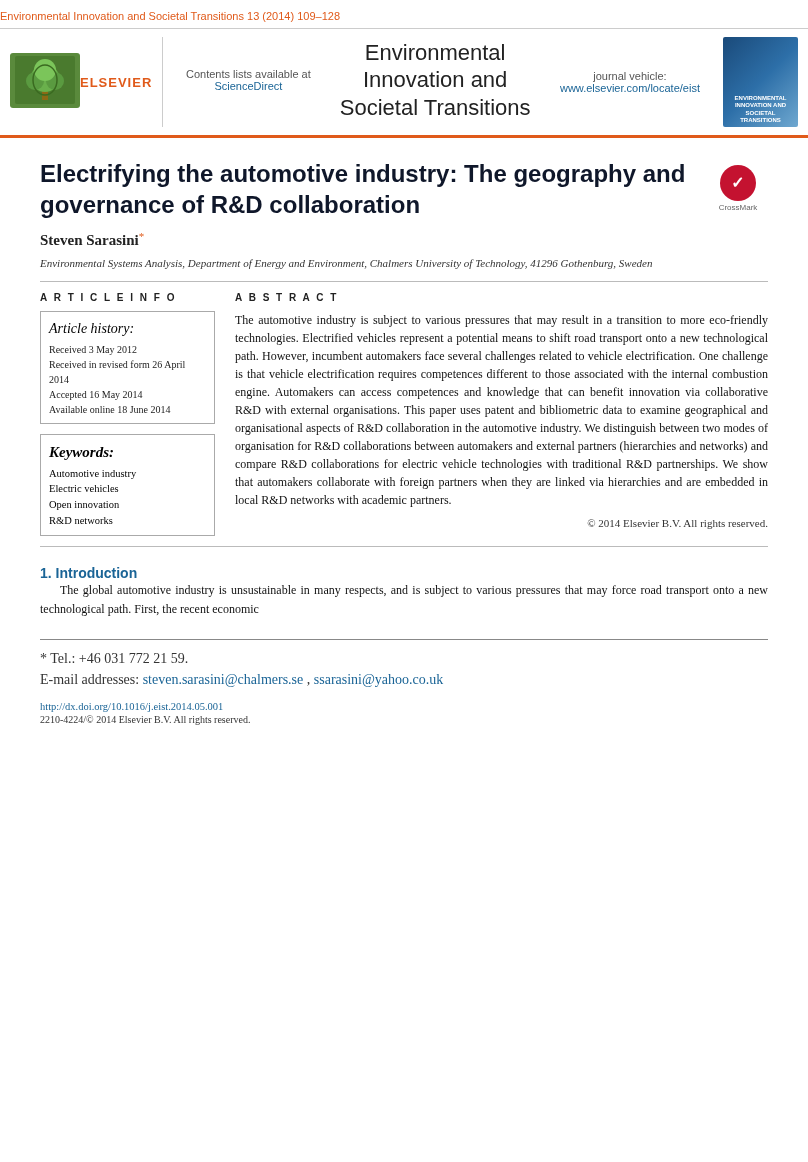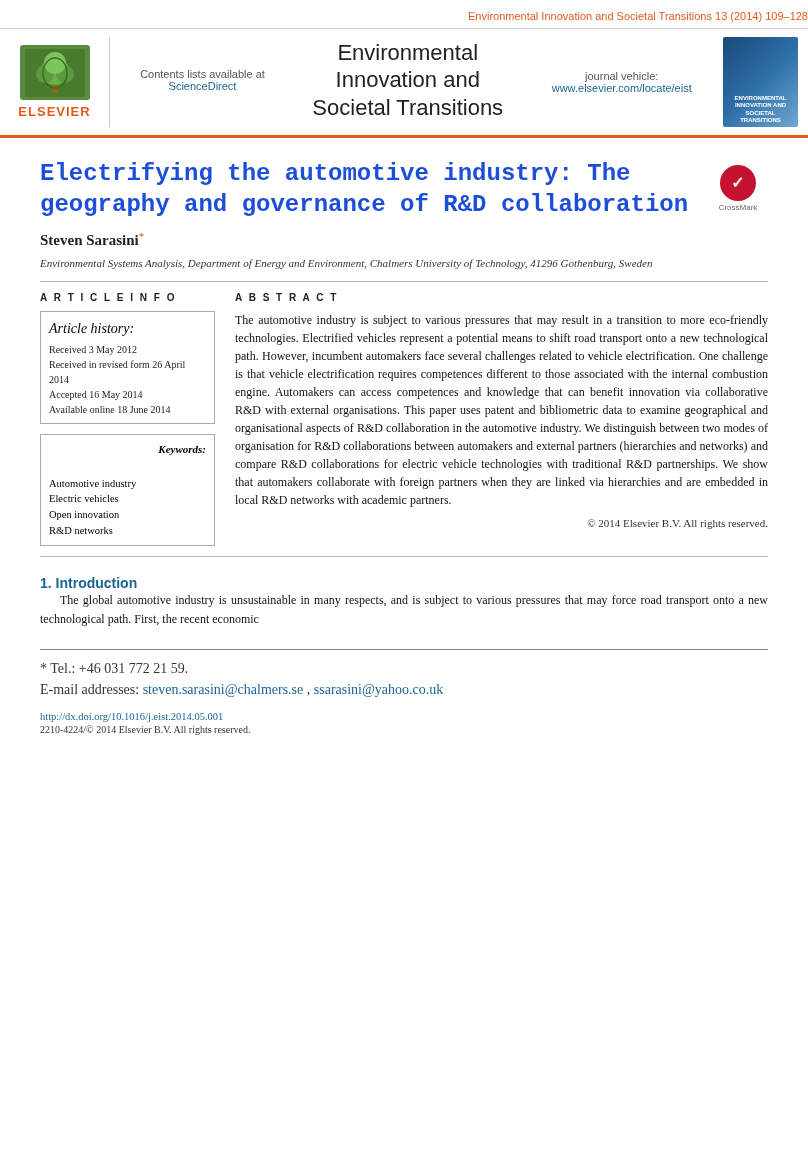--- a/index.html
+++ b/index.html
@@ -15,42 +15,42 @@
     .page-container {
       width: 808px;
       min-height: 1162px;
       background: #fff;
       padding: 0;
       position: relative;
     }
 
     
     .journal-top-bar {
-      text-align: right;
+      text-align: left;
       padding: 8px 0 4px 0;
       border-bottom: 1px solid #ccc;
     }
     .journal-top-bar a, .journal-top-title {
       color: #e05a1a;
       font-size: 11px;
       text-decoration: none;
       font-family: Arial, sans-serif;
     }
 
     
     .header-section {
       display: flex;
       align-items: stretch;
       border-bottom: 3px solid #e05a1a;
       padding: 8px 10px;
       gap: 10px;
     }
     .elsevier-logo-block {
       display: flex;
-      flex-direction: column;
+      flex-direction: row;
       align-items: center;
       justify-content: center;
       min-width: 100px;
       padding-right: 10px;
       border-right: 1px solid #ccc;
       text-align: right;
     }
     .elsevier-tree-icon {
       width: 70px;
       height: 55px;
@@ -139,23 +139,23 @@
     
     .article-title-section {
       display: flex;
       align-items: flex-start;
       margin-bottom: 10px;
       gap: 10px;
     }
     .article-title-text {
       flex: 1;
       font-size: 24px;
-      font-family: Liberation Mono, monospace;
-      font-weight: bold;
-      color: #1d4ed8;
+      font-family: Liberation Sans, sans-serif;
+      font-weight: bold;
+      color: #0f172a;
       line-height: 1.3;
     }
     .crossmark-badge {
       display: flex;
       flex-direction: column;
       align-items: center;
       margin-top: 5px;
       min-width: 60px;
     }
     .crossmark-icon {
@@ -244,24 +244,23 @@
     }
 
     .keywords-box {
       border: 1px solid #aaa;
       padding: 6px 8px;
       font-size: 10.5px;
       line-height: 1.5;
     }
     .keywords-box .box-title {
       font-weight: bold;
-      font-size: 11px;
-      margin-bottom: 18px;
+      font-size: 15px;
+      margin-bottom: 2px;
       font-style: italic;
-      text-align: right;
     }
     .keyword-item {
       font-size: 10.5px;
       line-height: 1.5;
     }
 
     .abstract-text {
       font-size: 12px;
       line-height: 1.5;
       color: #111;

